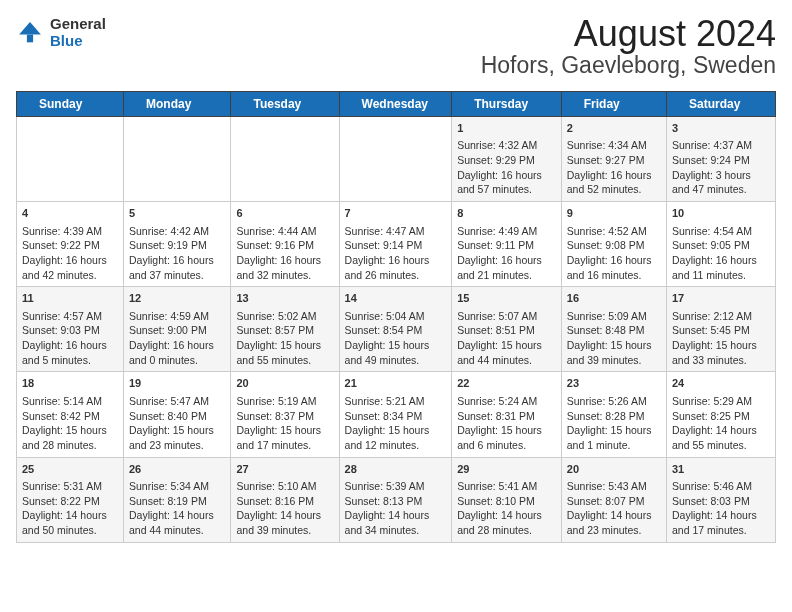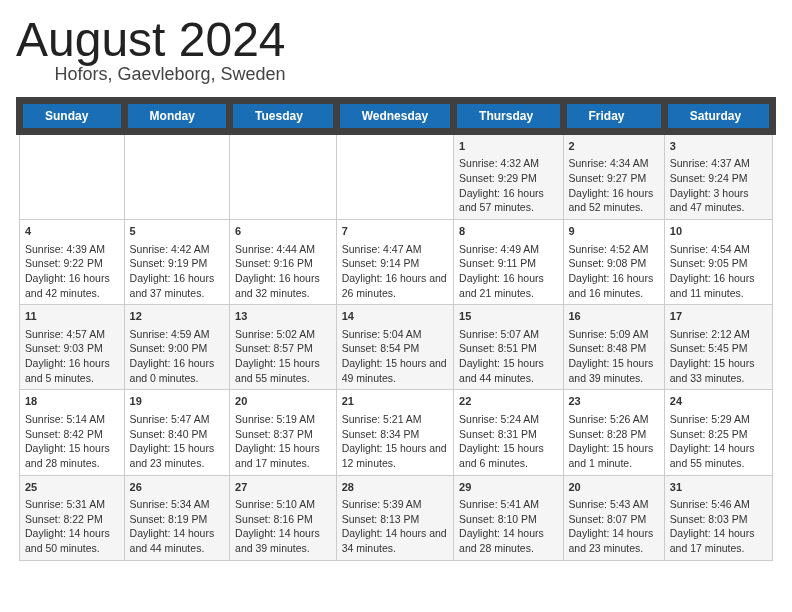--- a/index.html
+++ b/index.html
@@ -31,43 +31,43 @@
     .logo-text span:first-child { color: #333; }
     .logo-text span:last-child { color: #1a6eb5; }
     .logo-icon {
       width: 28px;
       height: 28px;
     }
     .title-block {
       text-align: right;
     }
     .title-block h1 {
-      font-size: 48px;
+      font-size: 36px;
       font-weight: normal;
       color: #222;
       line-height: 1;
     }
     .title-block h2 {
-      font-size: 18px;
+      font-size: 23px;
       font-weight: normal;
       color: #444;
     }
     table {
       width: 100%;
       border-collapse: collapse;
       font-size: 11px;
     }
     thead tr th {
       background: #1a6eb5;
       color: #fff;
       text-align: left;
       padding: 5px 22px;
       font-size: 12px;
       font-weight: bold;
-      border: 7px solid #404040;
+      border: 1px solid #404040;
     }
     tbody tr td {
       border: 1px solid #ccc;
       vertical-align: top;
       padding: 4px 5px;
       min-height: 80px;
       height: 82px;
       width: 113px;
       color: #333;
       font-size: 10.5px;
@@ -89,20 +89,31 @@
       background: #fff !important;
     }
     td.empty-cell {
       background: #fff !important;
     }
   </style>
 </head>
 <body>
 
 <div class="header">
+  <div class="logo">
+    <svg class="logo-icon" viewBox="0 0 36 36">
+      <rect x="0" y="0" width="36" height="36" fill="white"></rect>
+      <polygon points="18,4 32,20 4,20" fill="#1a6eb5"></polygon>
+      <rect x="14" y="20" width="8" height="10" fill="#1a6eb5"></rect>
+    </svg>
+    <div class="logo-text">
+      <span>General</span>
+      <span>Blue</span>
+    </div>
+  </div>
   <div class="title-block">
     <h1>August 2024</h1>
     <h2>Hofors, Gaevleborg, Sweden</h2>
   </div>
 </div>
 
 <table>
   <thead>
     <tr>
     <th>Sunday</th>

